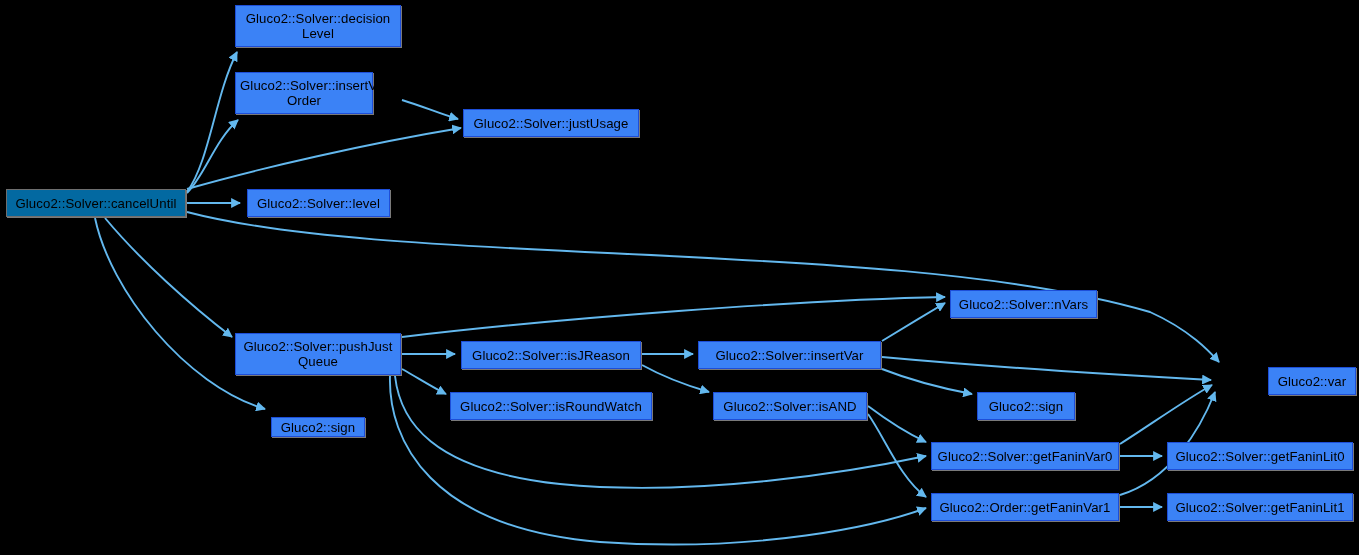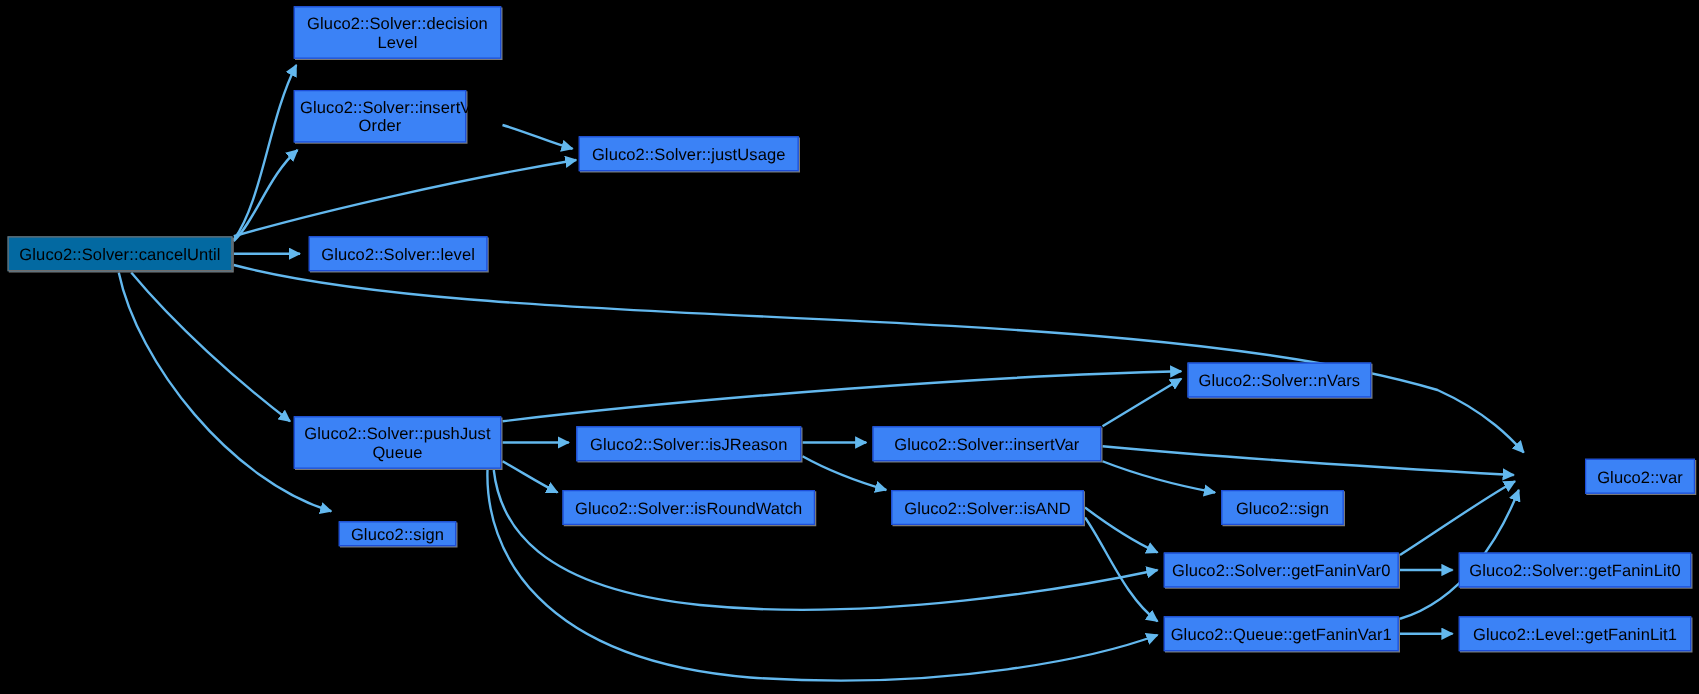--- a/index.html
+++ b/index.html
@@ -99,17 +99,17 @@
 Queue</span></div>
       <div class="node" style="left: 461px; top: 341px; width: 180px; height: 28px;"><span class="node-label">Gluco2::Solver::isJReason</span></div>
       <div class="node" style="left: 698px; top: 341px; width: 183px; height: 28px;"><span class="node-label">Gluco2::Solver::insertVar</span></div>
       <div class="node" style="left: 1268px; top: 367px; width: 88px; height: 28px;"><span class="node-label">Gluco2::var</span></div>
       <div class="node" style="left: 450px; top: 392px; width: 202px; height: 28px;"><span class="node-label">Gluco2::Solver::isRoundWatch</span></div>
       <div class="node" style="left: 713px; top: 392px; width: 154px; height: 28px;"><span class="node-label">Gluco2::Solver::isAND</span></div>
       <div class="node" style="left: 977px; top: 392px; width: 98px; height: 28px;"><span class="node-label">Gluco2::sign</span></div>
       <div class="node" style="left: 271px; top: 417px; width: 94px; height: 20px;"><span class="node-label">Gluco2::sign</span></div>
       <div class="node" style="left: 931px; top: 442px; width: 188px; height: 28px;"><span class="node-label">Gluco2::Solver::getFaninVar0</span></div>
       <div class="node" style="left: 1167px; top: 442px; width: 186px; height: 28px;"><span class="node-label">Gluco2::Solver::getFaninLit0</span></div>
-      <div class="node" style="left: 931px; top: 493px; width: 188px; height: 28px;"><span class="node-label">Gluco2::Queue::getFaninVar1</span></div>
-      <div class="node" style="left: 1167px; top: 493px; width: 186px; height: 28px;"><span class="node-label">Gluco2::Level::getFaninLit1</span></div>
+      <div class="node" style="left: 931px; top: 493px; width: 188px; height: 28px;"><span class="node-label">Gluco2::Order::getFaninVar1</span></div>
+      <div class="node" style="left: 1167px; top: 493px; width: 186px; height: 28px;"><span class="node-label">Gluco2::Solver::getFaninLit1</span></div>
     </div>
 
 </div>
 
 </body></html>

